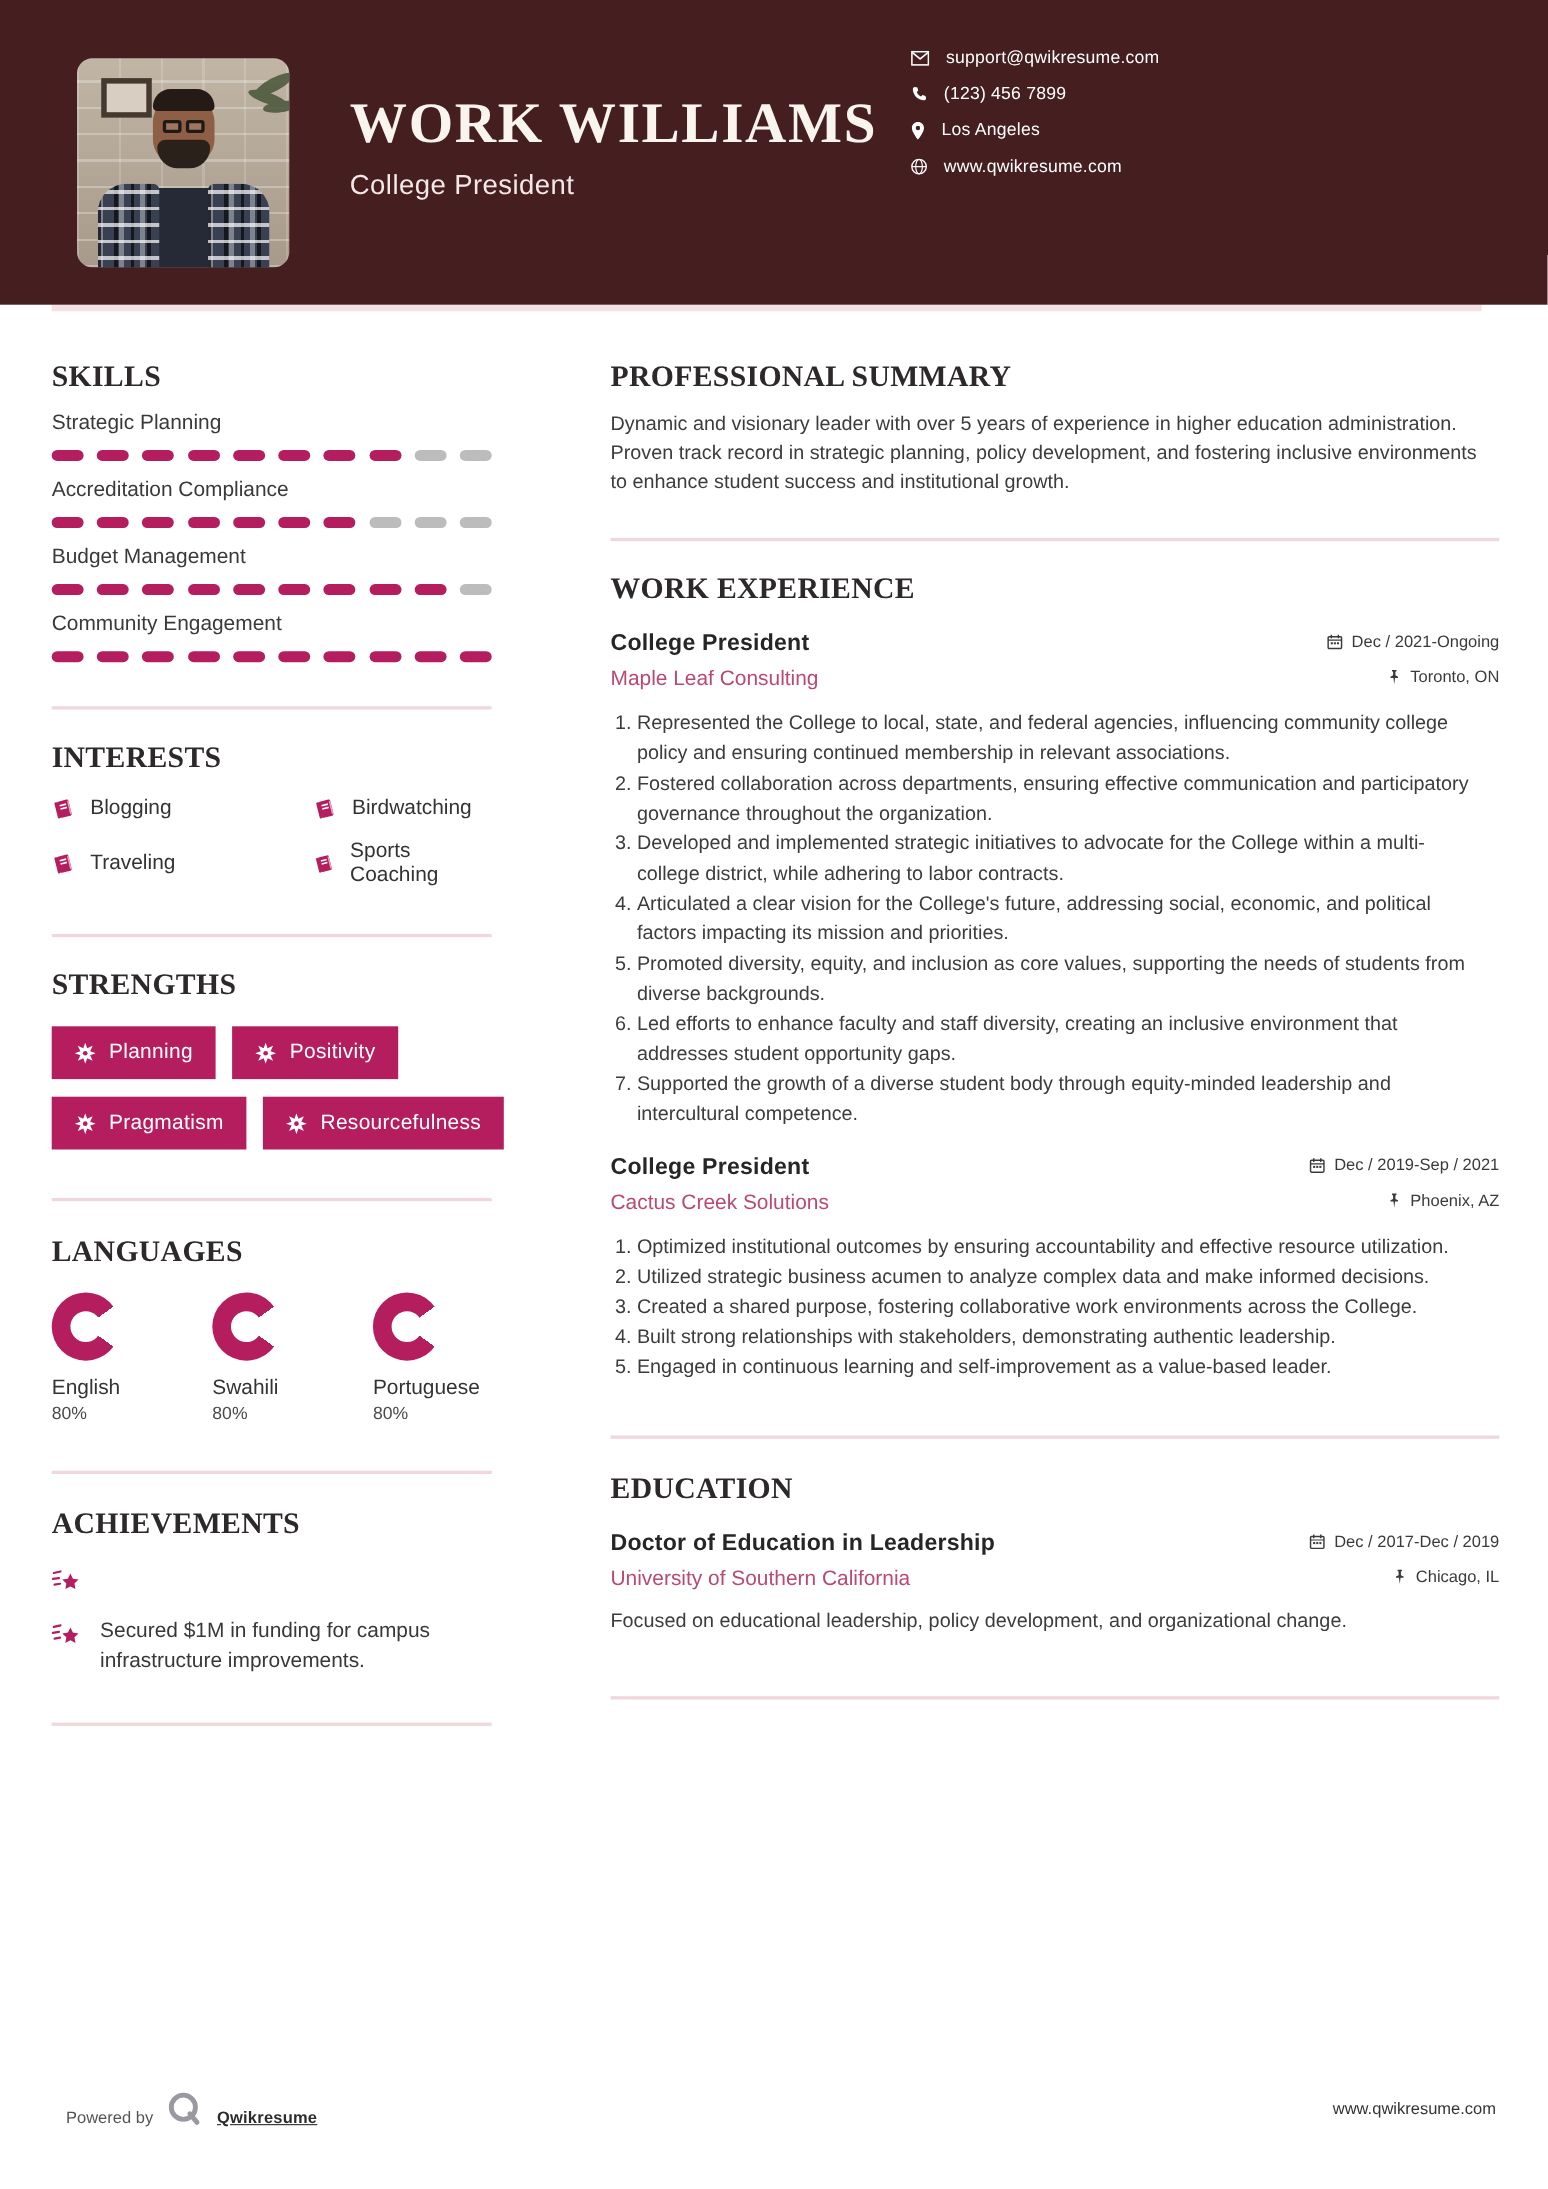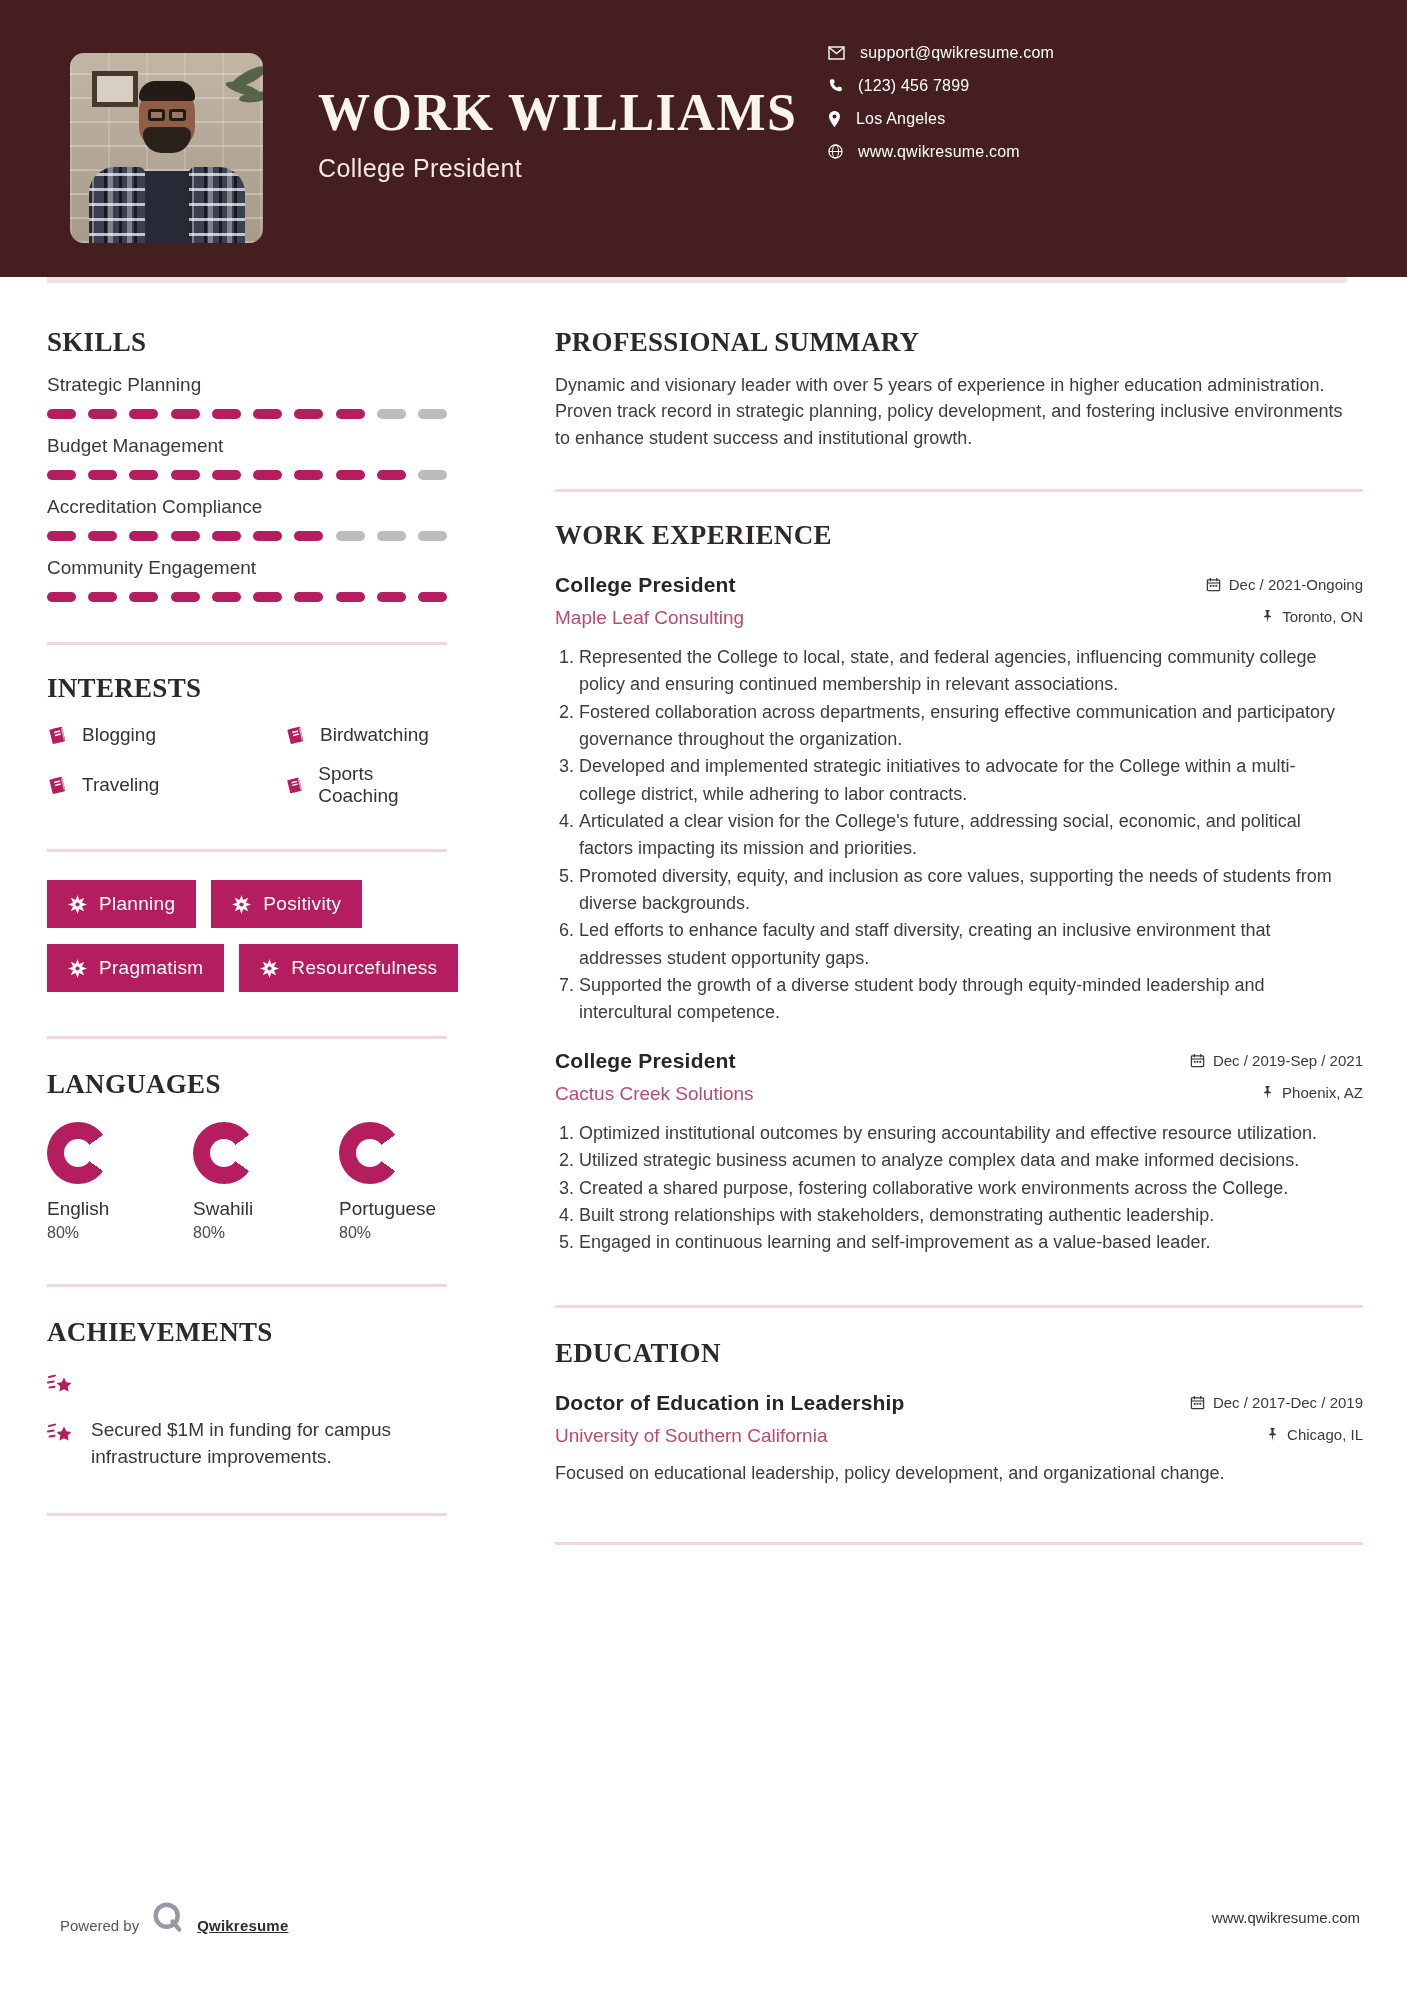--- a/index.html
+++ b/index.html
@@ -181,47 +181,47 @@
               <span class="dash filled"></span>
               <span class="dash filled"></span>
               <span class="dash filled"></span>
               <span class="dash"></span>
               <span class="dash"></span>
             </div>
           </div>
 
 
           <div class="skill">
+            <div class="skill-label">Accreditation Compliance</div>
+            <div class="dash-row">
+              <span class="dash filled"></span>
+              <span class="dash filled"></span>
+              <span class="dash filled"></span>
+              <span class="dash filled"></span>
+              <span class="dash filled"></span>
+              <span class="dash filled"></span>
+              <span class="dash filled"></span>
+              <span class="dash"></span>
+              <span class="dash"></span>
+              <span class="dash"></span>
+            </div>
+          </div>
+
+          <div class="skill">
             <div class="skill-label">Budget Management</div>
             <div class="dash-row">
               <span class="dash filled"></span>
               <span class="dash filled"></span>
               <span class="dash filled"></span>
               <span class="dash filled"></span>
               <span class="dash filled"></span>
               <span class="dash filled"></span>
               <span class="dash filled"></span>
               <span class="dash filled"></span>
               <span class="dash filled"></span>
-              <span class="dash"></span>
-            </div>
-          </div>
-
-          <div class="skill">
-            <div class="skill-label">Accreditation Compliance</div>
-            <div class="dash-row">
-              <span class="dash filled"></span>
-              <span class="dash filled"></span>
-              <span class="dash filled"></span>
-              <span class="dash filled"></span>
-              <span class="dash filled"></span>
-              <span class="dash filled"></span>
-              <span class="dash filled"></span>
-              <span class="dash"></span>
-              <span class="dash"></span>
               <span class="dash"></span>
             </div>
           </div>
 
           <div class="skill">
             <div class="skill-label">Community Engagement</div>
             <div class="dash-row">
               <span class="dash filled"></span>
               <span class="dash filled"></span>
               <span class="dash filled"></span>
@@ -293,20 +293,21 @@
               </g>
             </svg>
             <span>Sports Coaching</span>
           </div>
         </div>
     </div>
 
     <hr class="rule" style="margin:42px 0 28px;">
 
     <div>
+      <div class="section-heading">STRENGTHS</div>
       <div class="badges">
 
           <div class="badge">
             <svg width="19" height="19" viewBox="0 0 18 18">
               <polygon fill="#fff" points="18,9 13.2,10.7 15.4,15.4 10.7,13.2 9,18 7.3,13.2 2.6,15.4 4.8,10.7 0,9 4.8,7.3 2.6,2.6 7.3,4.8 9,0 10.7,4.8 15.4,2.6 13.2,7.3"></polygon>
               <circle cx="9" cy="9" r="2" fill="#b41e5e"></circle>
             </svg>
             <span>Planning</span>
           </div>
 

